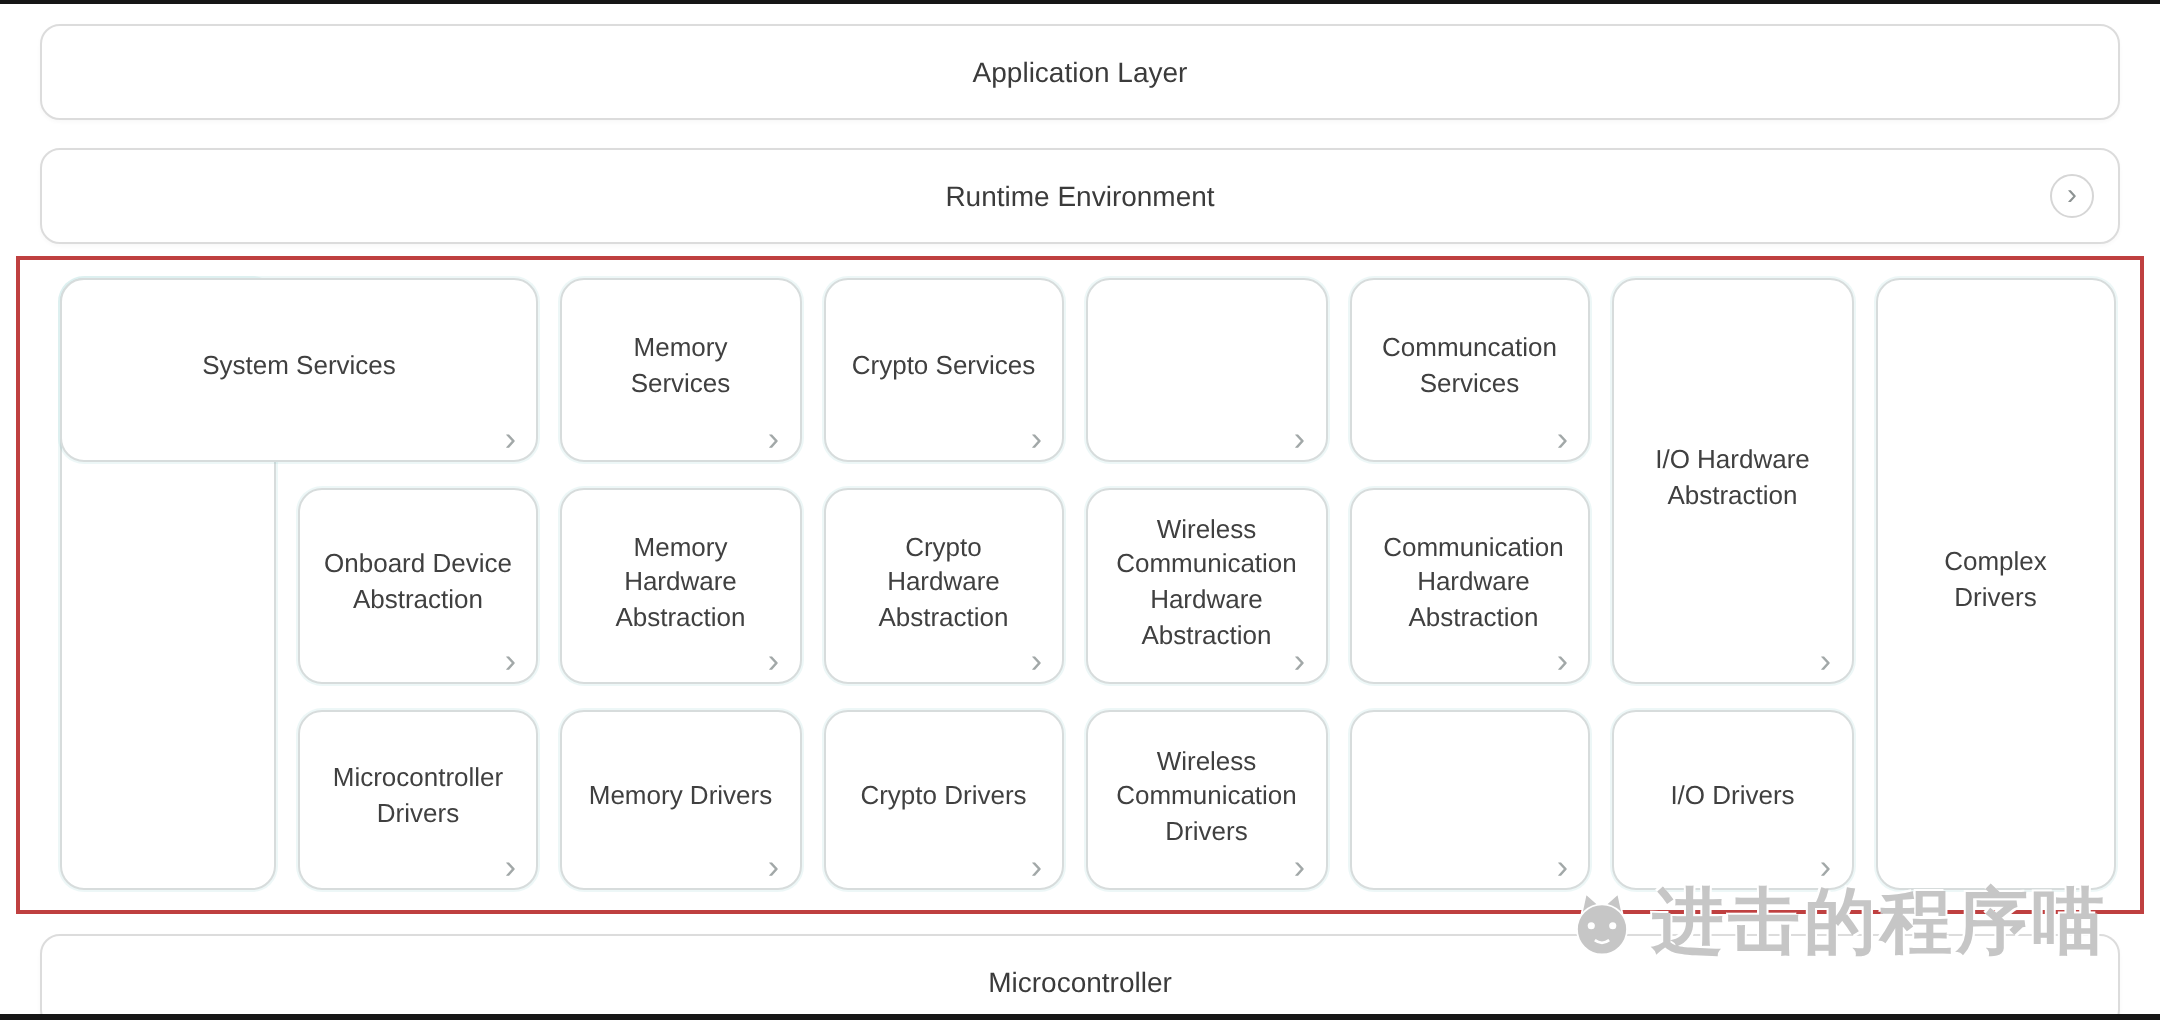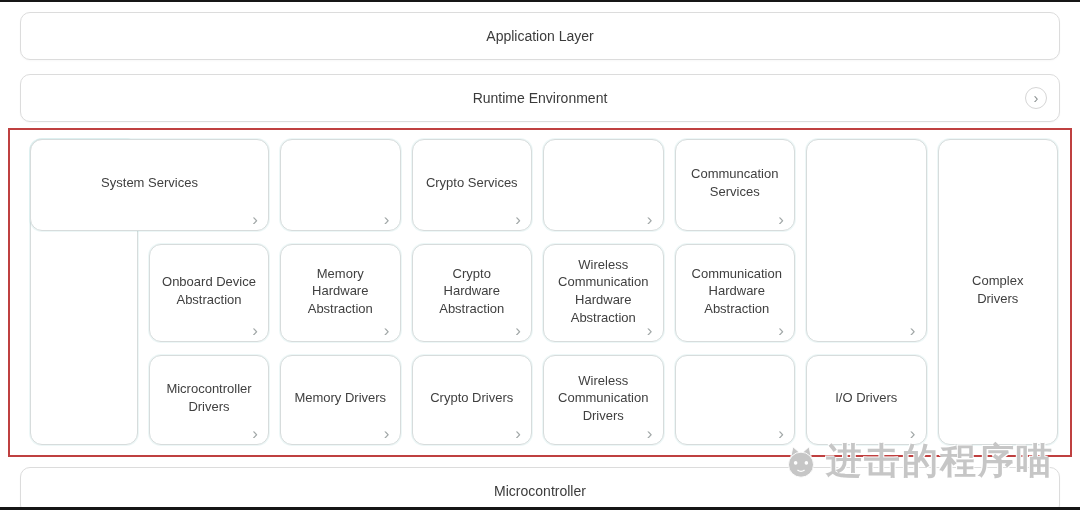--- a/index.html
+++ b/index.html
@@ -93,38 +93,40 @@
 
 <div class="bsw">
   <div class="card c-tall"></div>
 
   <div class="card c-sys">
     <span>System Services</span>
     <span class="card-chevron">›</span>
   </div>
 
   <div class="card c-mems">
+    <span>Memory Services</span>
     <span class="card-chevron">›</span>
   </div>
 
   <div class="card c-crys">
     <span>Crypto Services</span>
     <span class="card-chevron">›</span>
   </div>
 
   <div class="card c-offb">
     <span class="card-chevron">›</span>
   </div>
 
   <div class="card c-coms">
     <span>Communcation Services</span>
     <span class="card-chevron">›</span>
   </div>
 
   <div class="card c-iohw">
+    <span>I/O Hardware Abstraction</span>
     <span class="card-chevron">›</span>
   </div>
 
   <div class="card c-cplx">
     <span>Complex Drivers</span>
   </div>
 
   <div class="card c-onb">
     <span>Onboard Device Abstraction</span>
     <span class="card-chevron">›</span>

